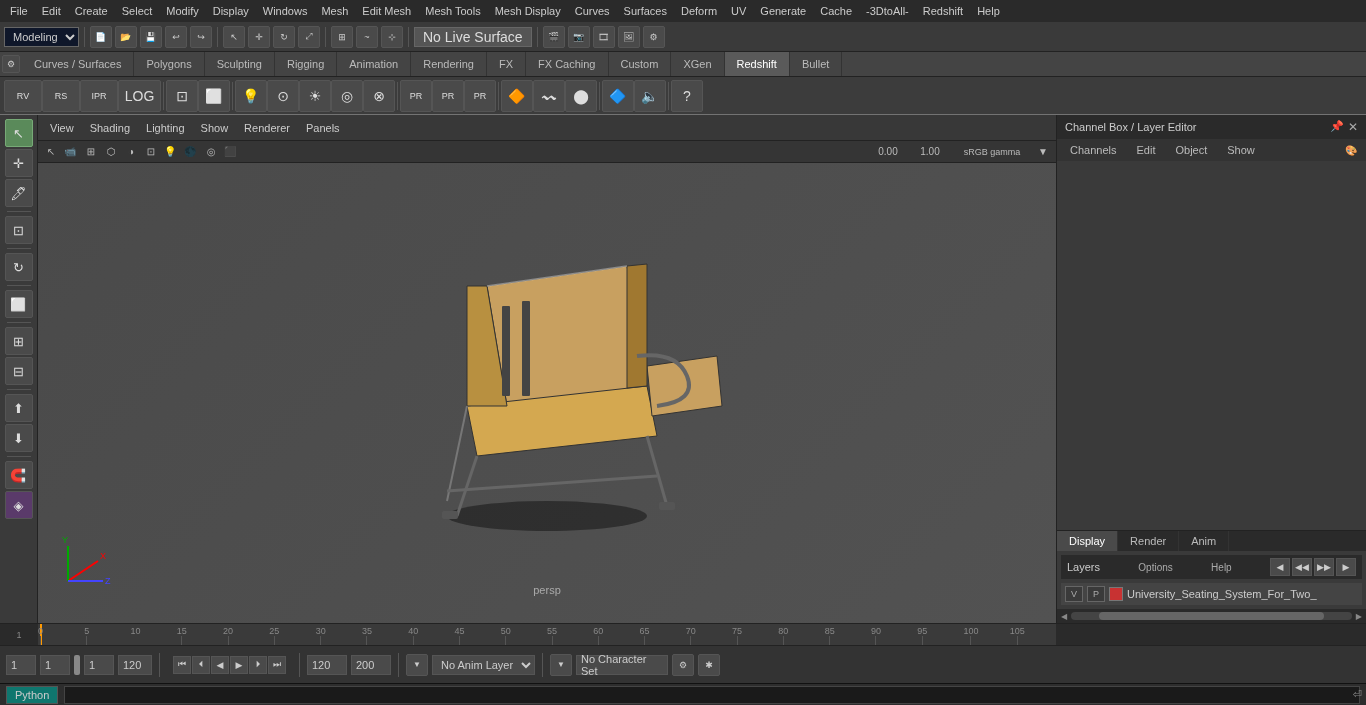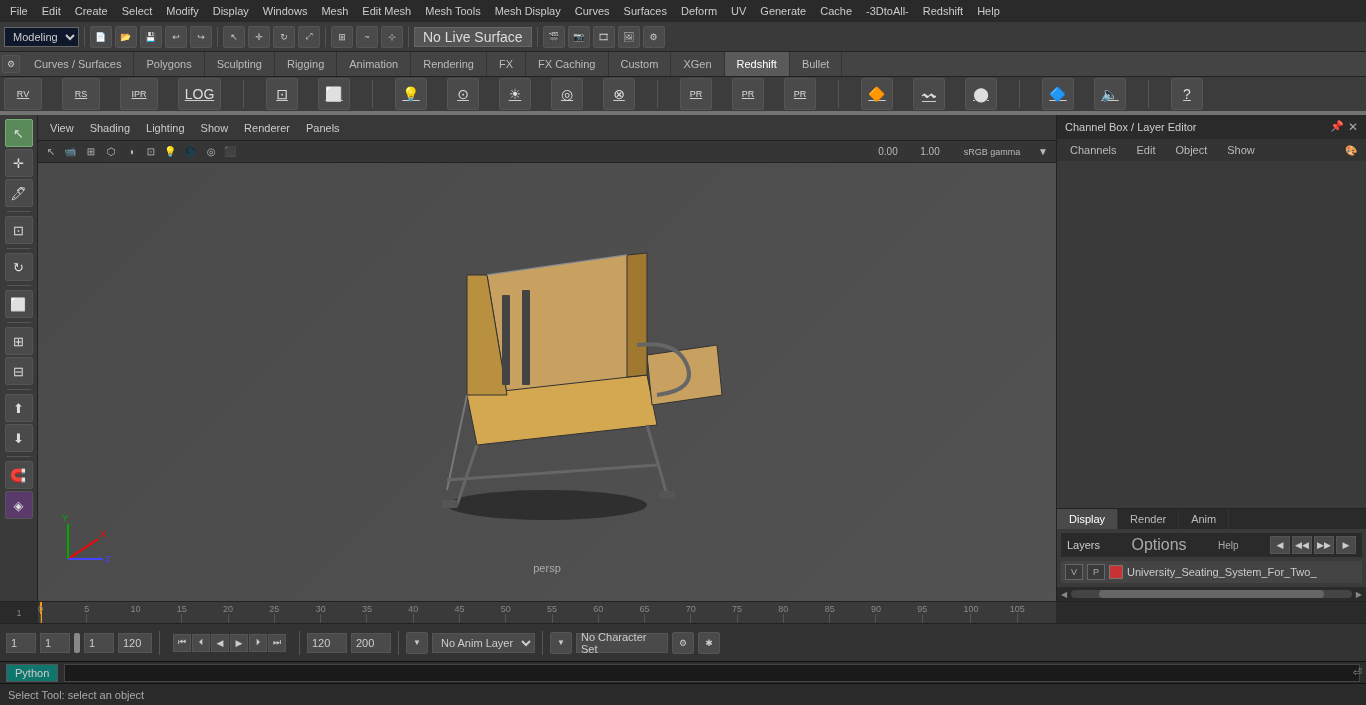--- a/index.html
+++ b/index.html
@@ -45,21 +45,21 @@
     .tab-item {
       padding: 4px 12px; cursor: pointer; color: #bbb; font-size: 11px;
       border-right: 1px solid #333; height: 100%; display: flex; align-items: center;
     }
     .tab-item.active { background: #5a5a5a; color: #fff; }
 
     
     #shelf-bar {
       display: flex; align-items: center;
       background: #3c3c3c; height: 38px;
-      padding: 2px 4px; gap: 20px; border-bottom: 4px solid #737373; text-decoration: underline;
+      padding: 2px 4px; gap: 0; border-bottom: 1px solid #737373;
     }
     .shelf-btn {
       width: 32px; height: 32px; background: #4a4a4a; border: 1px solid #555;
       display: flex; align-items: center; justify-content: center; cursor: pointer;
       font-size: 14px; color: #ddd; border-radius: 2px; flex-shrink: 0;
     }
     .shelf-sep { width: 1px; height: 28px; background: #555; margin: 0 2px; }
 
     
     #left-toolbar {
@@ -468,21 +468,21 @@
       </div>
       <div id="channel-box-bottom">
         <div id="display-render-tabs">
           <div class="drt-tab active">Display</div>
           <div class="drt-tab">Render</div>
           <div class="drt-tab">Anim</div>
         </div>
         <div id="layers-section">
           <div id="layers-header">
             <span id="layers-label">Layers</span>
-            <span style="color:#aaa;cursor:pointer;font-size:16px;">Options</span>
+            <span style="color:#aaa;cursor:pointer;font-size:10px;">Options</span>
             <span style="color:#aaa;cursor:pointer;font-size:10px;">Help</span>
             <div id="layers-tools">
               <div class="layer-tool-btn">◀</div>
               <div class="layer-tool-btn">◀◀</div>
               <div class="layer-tool-btn">▶▶</div>
               <div class="layer-tool-btn">▶</div>
             </div>
           </div>
           <div id="layer-list">
             <div class="layer-row">
@@ -630,16 +630,13 @@
     <div class="tb-btn" style="font-size:9px;">⚙</div>
     <div class="tb-btn" style="font-size:9px;">✱</div>
   </div>
 
   <div id="python-bar">
     <div id="python-label">Python</div>
     <input id="python-input" type="text" placeholder="" style="">
     <span class="py-icon">⏎</span>
   </div>
 
-  <div id="status-bar">
-    <span id="status-text">Select Tool: select an object</span>
-  </div>
 </div>
 
 </body></html>

